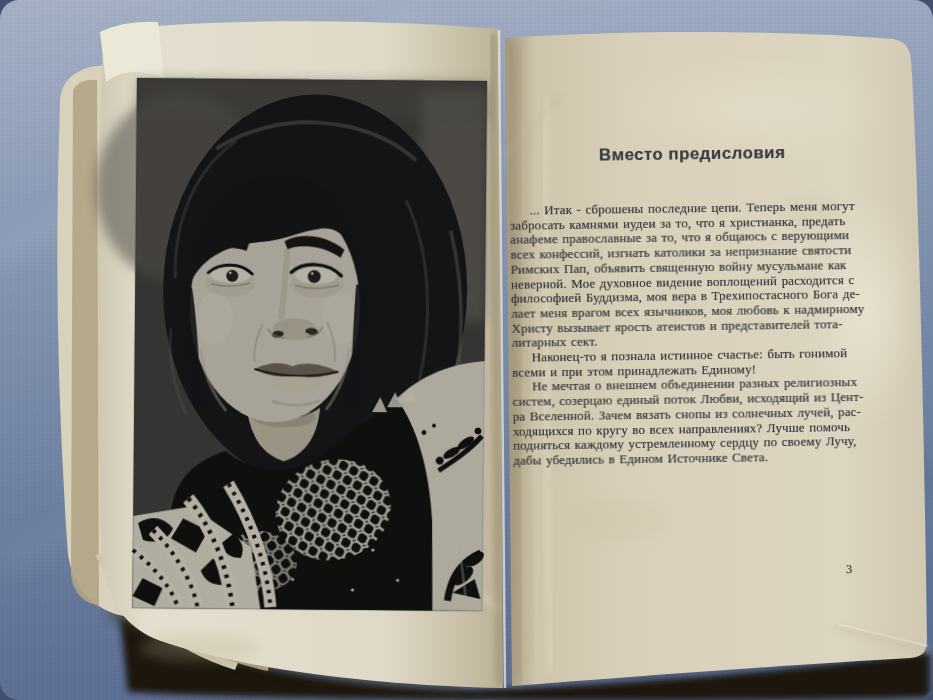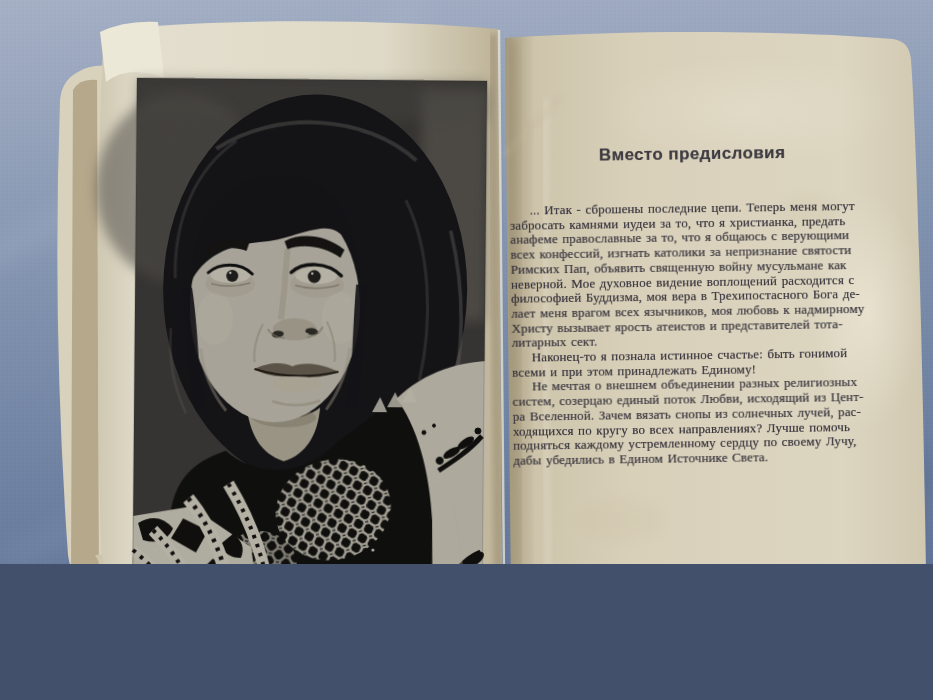--- a/index.html
+++ b/index.html
@@ -1,17 +1,17 @@
 <!DOCTYPE html>
 <html><head>
 <meta charset="utf-8">
 <style>
   html,body{margin:0;padding:0;background:#43506b;}
-  .scene{position:relative;width:933px;height:564px;overflow:hidden;
-         font-family:"Liberation Serif",serif;}
+  .scene{position:relative;width:933px;height:700px;overflow:hidden;
+         font-family:"Liberation Serif",serif;border-radius:19px;}
   .scene svg.art{position:absolute;left:0;top:0;}
   .right-rot{position:absolute;left:497px;top:147px;width:400px;height:480px;
              transform:rotate(-0.8deg);transform-origin:0 0;pointer-events:none;}
   .heading{position:absolute;left:0;top:0;width:390px;text-align:center;
            font-family:"Liberation Sans",sans-serif;font-weight:600;font-size:17px;
            letter-spacing:.4px;color:#3c3a40;text-shadow:0 0 .6px rgba(60,56,64,.55);}
   .bodytext{position:absolute;left:12px;top:57px;width:384px;
             font-size:13px;line-height:14.7px;color:#35323b;white-space:pre-line;
             letter-spacing:.12px;word-spacing:1.1px;
             text-shadow:0 0 .5px rgba(46,42,50,.5);}

